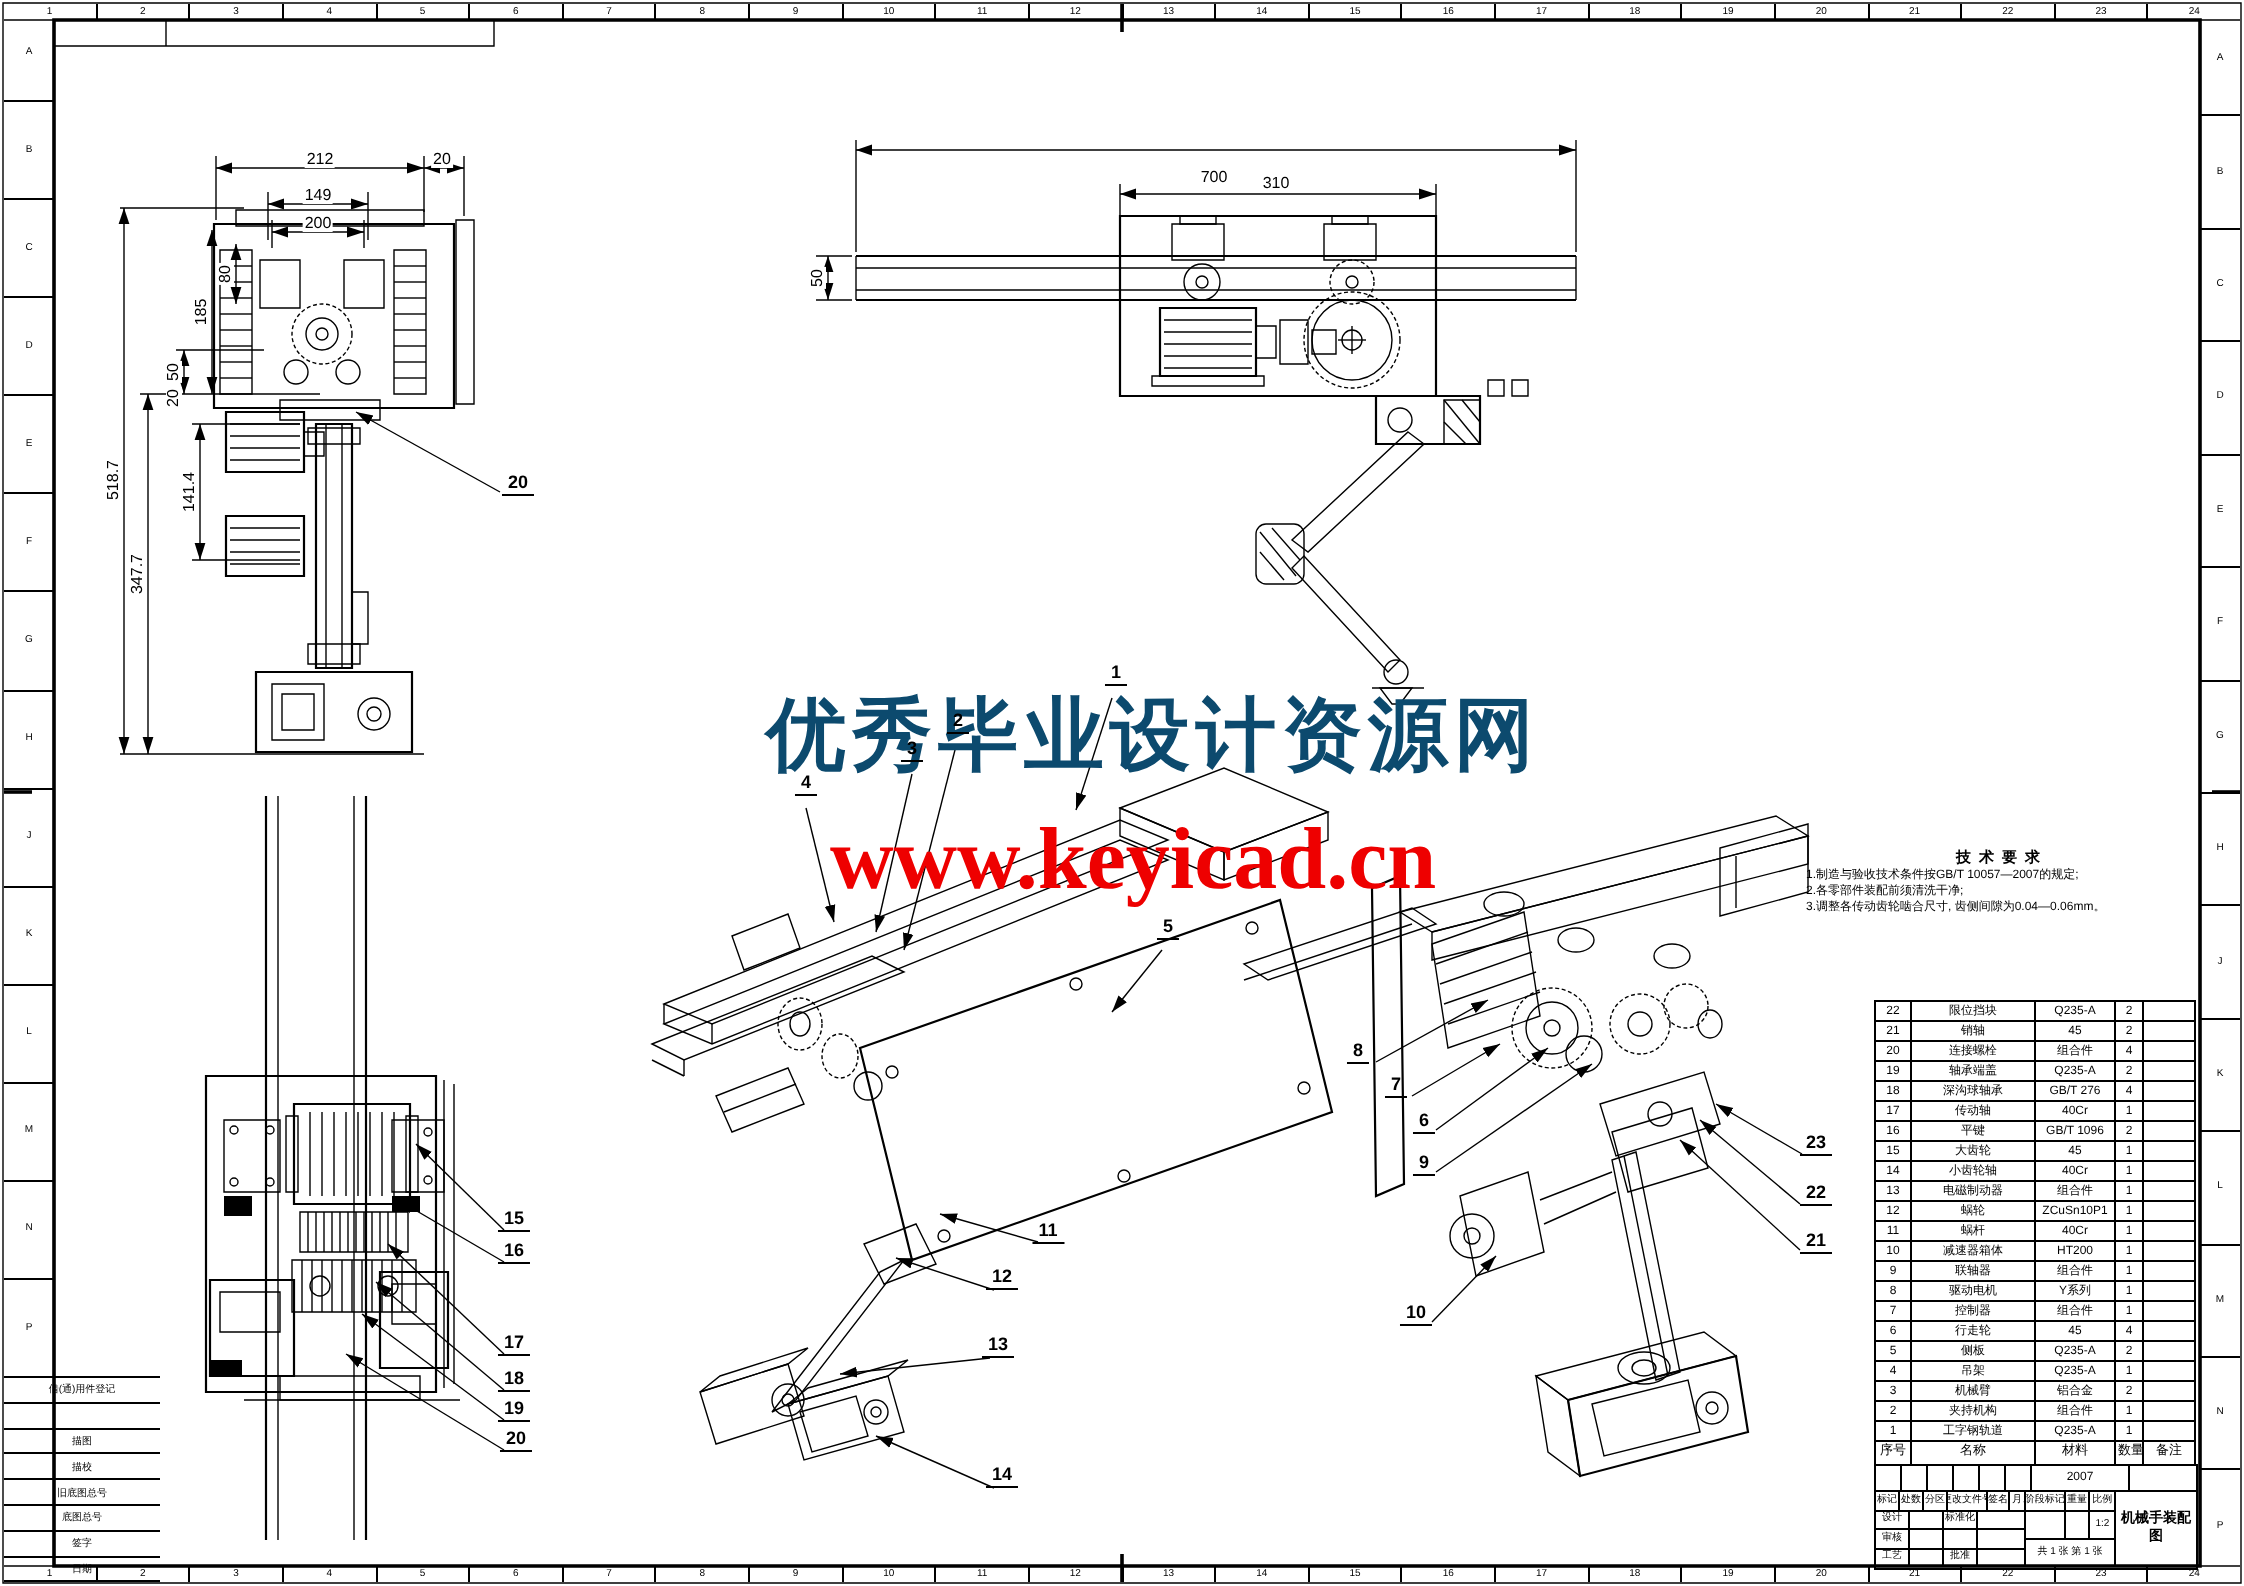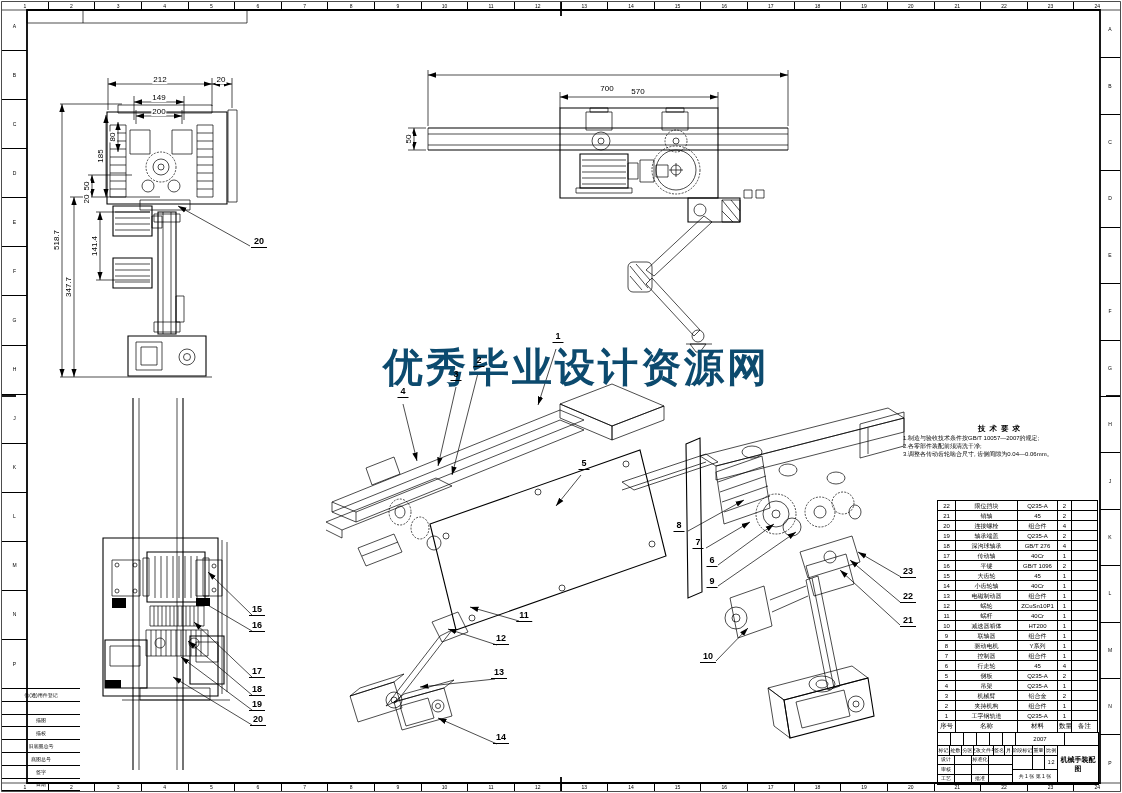--- a/index.html
+++ b/index.html
@@ -476,35 +476,36 @@
       <div class="gcell">H</div>
       <div class="gcell">J</div>
       <div class="gcell">K</div>
       <div class="gcell">L</div>
       <div class="gcell">M</div>
       <div class="gcell">N</div>
       <div class="gcell">P</div>
     </div>
 
   <div class="wm1" style="color: #0c4a6e;">优秀毕业设计资源网</div>
+  <div class="wm2" style="color: rgb(238, 0, 0);">www.keyicad.cn</div>
 
   <div id="overlay">
       <div class="dim" style="left: 160px; top: 80px;">212</div>
       <div class="dim" style="left: 221px; top: 80px;">20</div>
       <div class="dim" style="left: 159px; top: 98px;">149</div>
       <div class="dim" style="left: 159px; top: 112px;">200</div>
       <div class="dim rot" style="left: 113px; top: 137px;">80</div>
       <div class="dim rot" style="left: 101px; top: 156px;">185</div>
       <div class="dim rot" style="left: 87px; top: 186px;">50</div>
       <div class="dim rot" style="left: 87px; top: 199px;">20</div>
       <div class="dim rot" style="left: 95px; top: 246px;">141.4</div>
       <div class="dim rot" style="left: 57px; top: 240px;">518.7</div>
       <div class="dim rot" style="left: 69px; top: 287px;">347.7</div>
       <div class="dim" style="left: 607px; top: 71px; margin-top: 18px;">700</div>
-      <div class="dim" style="left: 638px; top: 92px;">570</div>
+      <div class="dim" style="left: 638px; top: 92px;">310</div>
       <div class="dim rot" style="left: 409px; top: 139px;">50</div>
       <div class="callout" style="left: 259px; top: 248px;">20</div>
       <div class="callout" style="left: 558px; top: 343px;">1</div>
       <div class="callout" style="left: 479px; top: 367px;">2</div>
       <div class="callout" style="left: 456px; top: 381px;">3</div>
       <div class="callout" style="left: 403px; top: 398px;">4</div>
       <div class="callout" style="left: 584px; top: 470px;">5</div>
       <div class="callout" style="left: 524px; top: 622px;">11</div>
       <div class="callout" style="left: 501px; top: 645px;">12</div>
       <div class="callout" style="left: 499px; top: 679px;">13</div>

